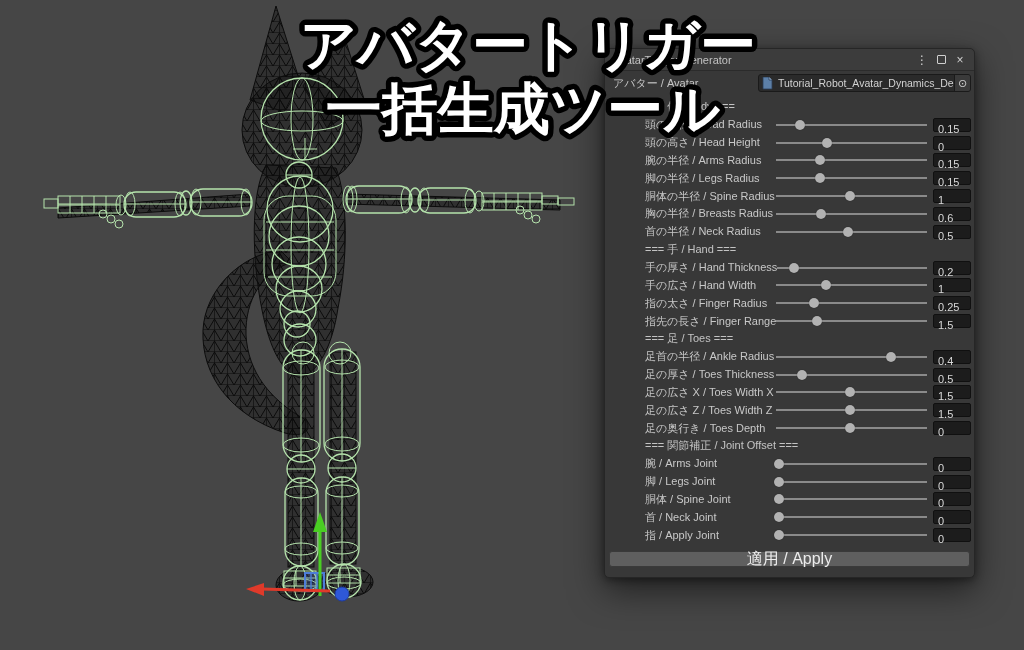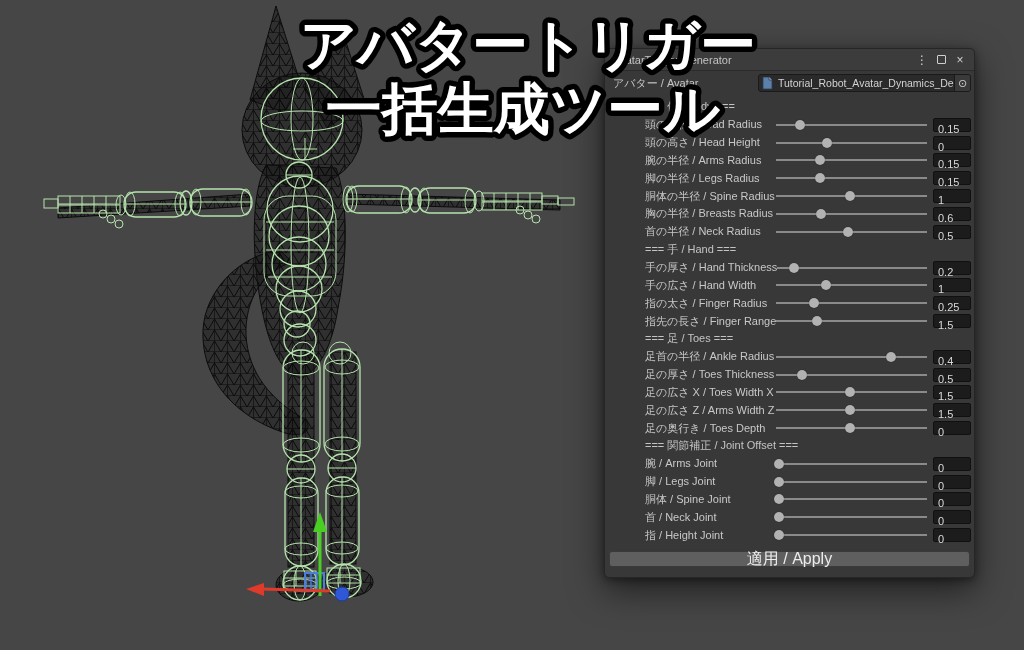--- a/index.html
+++ b/index.html
@@ -339,21 +339,21 @@
   </div>
         <div class="prow">
     <span class="lbl">足の広さ X / Toes Width X</span>
     <div class="slider">
       <div class="track"></div>
       <div class="thumb" style="left: calc(49% - 5px);"></div>
     </div>
     <div class="val">1.5</div>
   </div>
         <div class="prow">
-    <span class="lbl">足の広さ Z / Arms Width Z</span>
+    <span class="lbl">足の広さ Z / Toes Width Z</span>
     <div class="slider">
       <div class="track"></div>
       <div class="thumb" style="left: calc(49% - 5px);"></div>
     </div>
     <div class="val">1.5</div>
   </div>
         <div class="prow">
     <span class="lbl">足の奥行き / Toes Depth</span>
     <div class="slider">
       <div class="track"></div>
@@ -390,21 +390,21 @@
   </div>
         <div class="prow">
     <span class="lbl">首 / Neck Joint</span>
     <div class="slider">
       <div class="track"></div>
       <div class="thumb" style="left: calc(2% - 5px);"></div>
     </div>
     <div class="val">0</div>
   </div>
         <div class="prow">
-    <span class="lbl">指 / Height Joint</span>
+    <span class="lbl">指 / Apply Joint</span>
     <div class="slider">
       <div class="track"></div>
       <div class="thumb" style="left: calc(2% - 5px);"></div>
     </div>
     <div class="val">0</div>
   </div>
       </div>
 
     <div class="apply-btn">適用 / Apply</div>
   </div>

